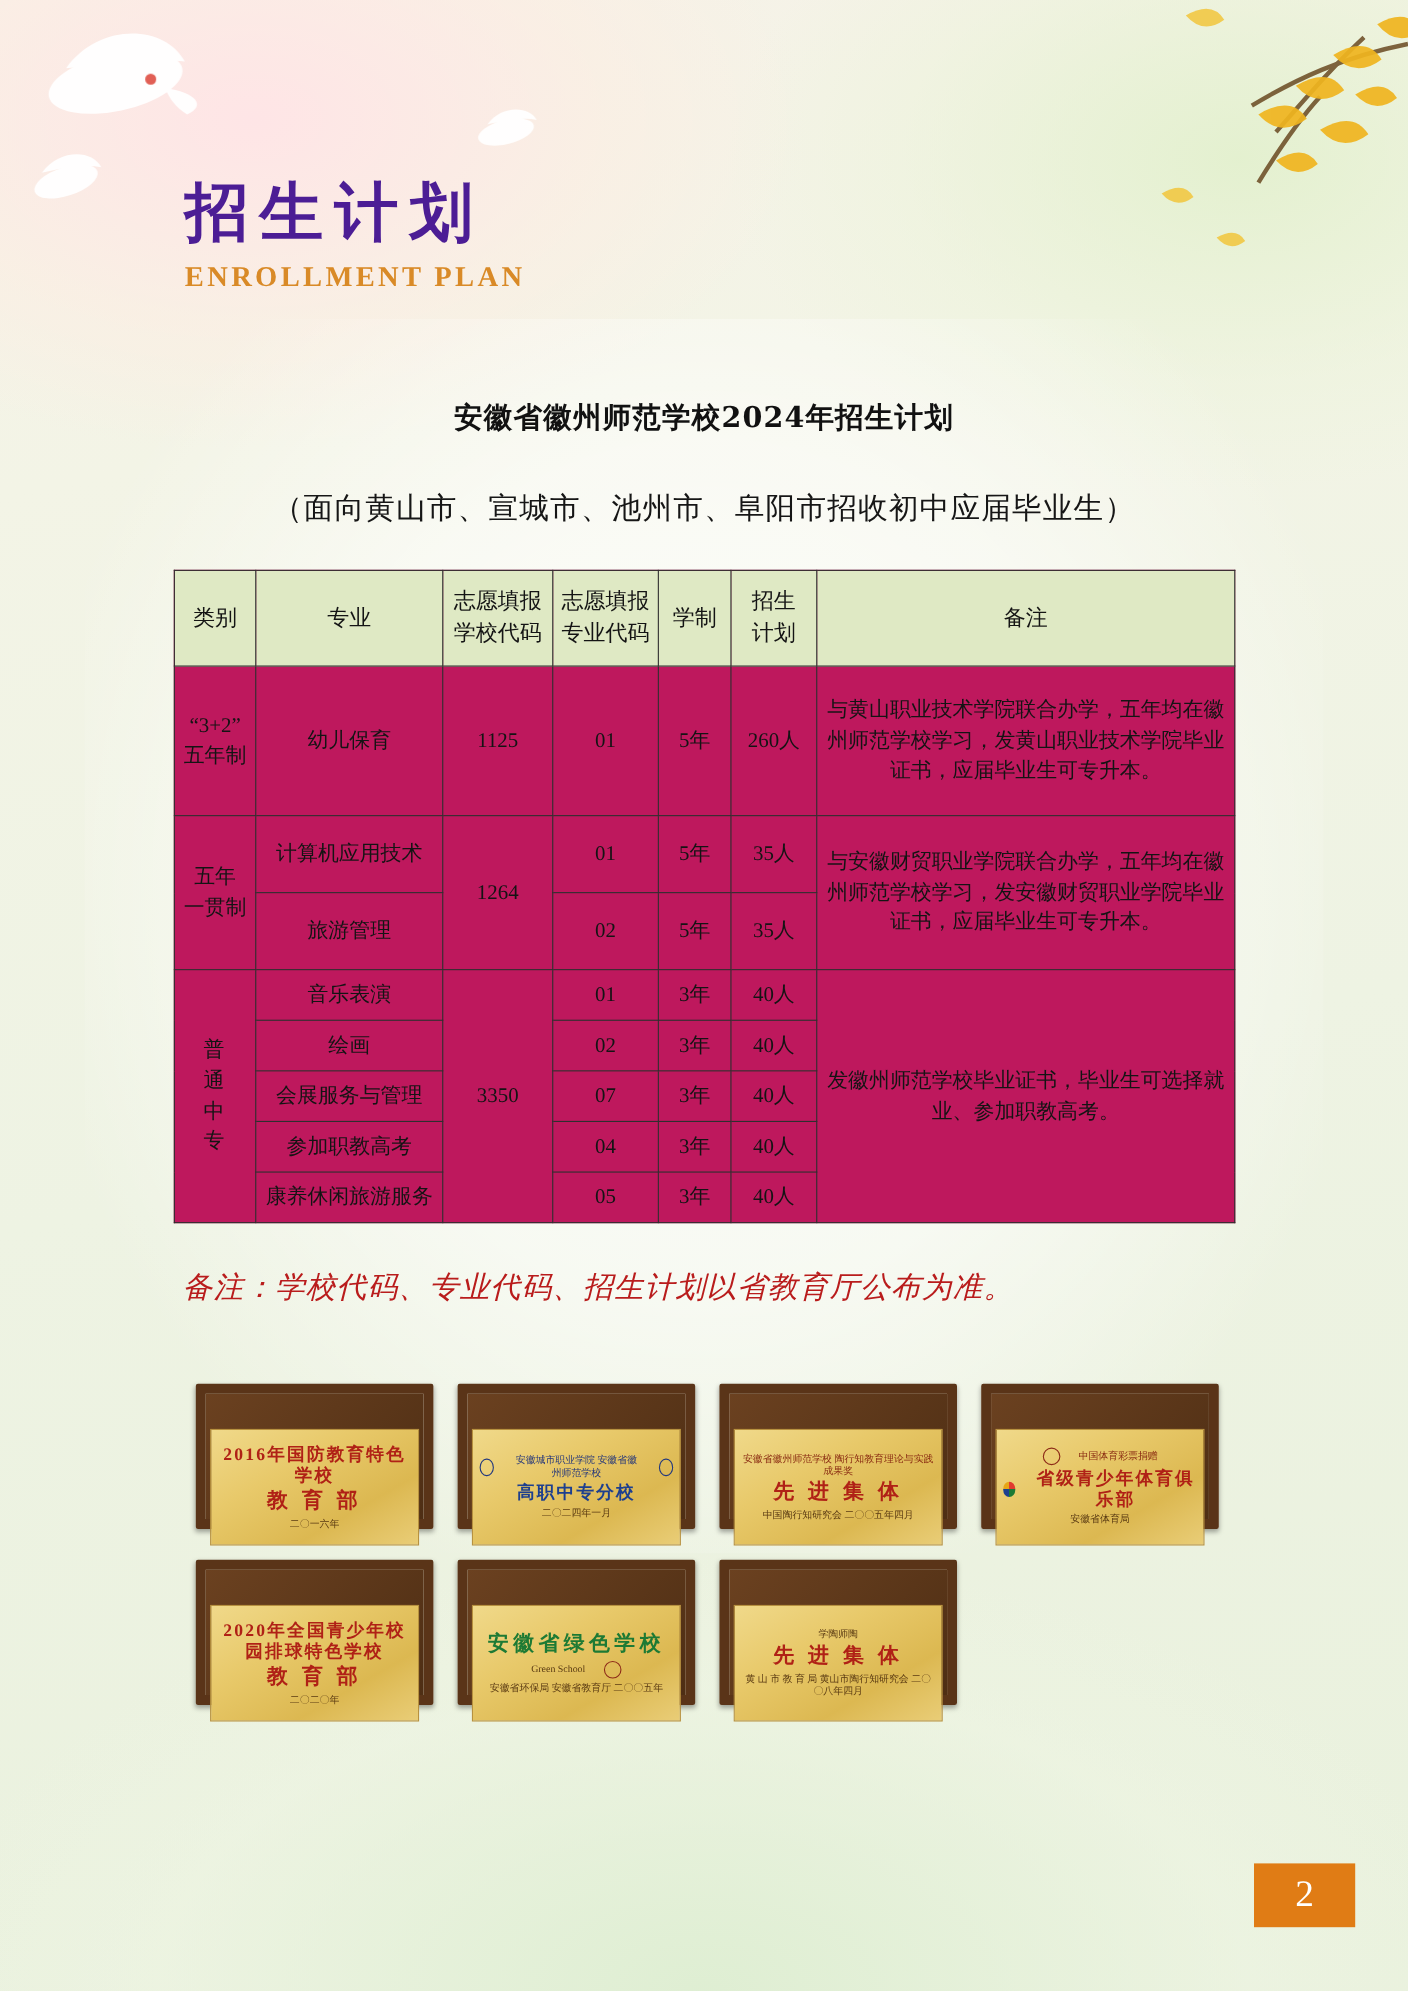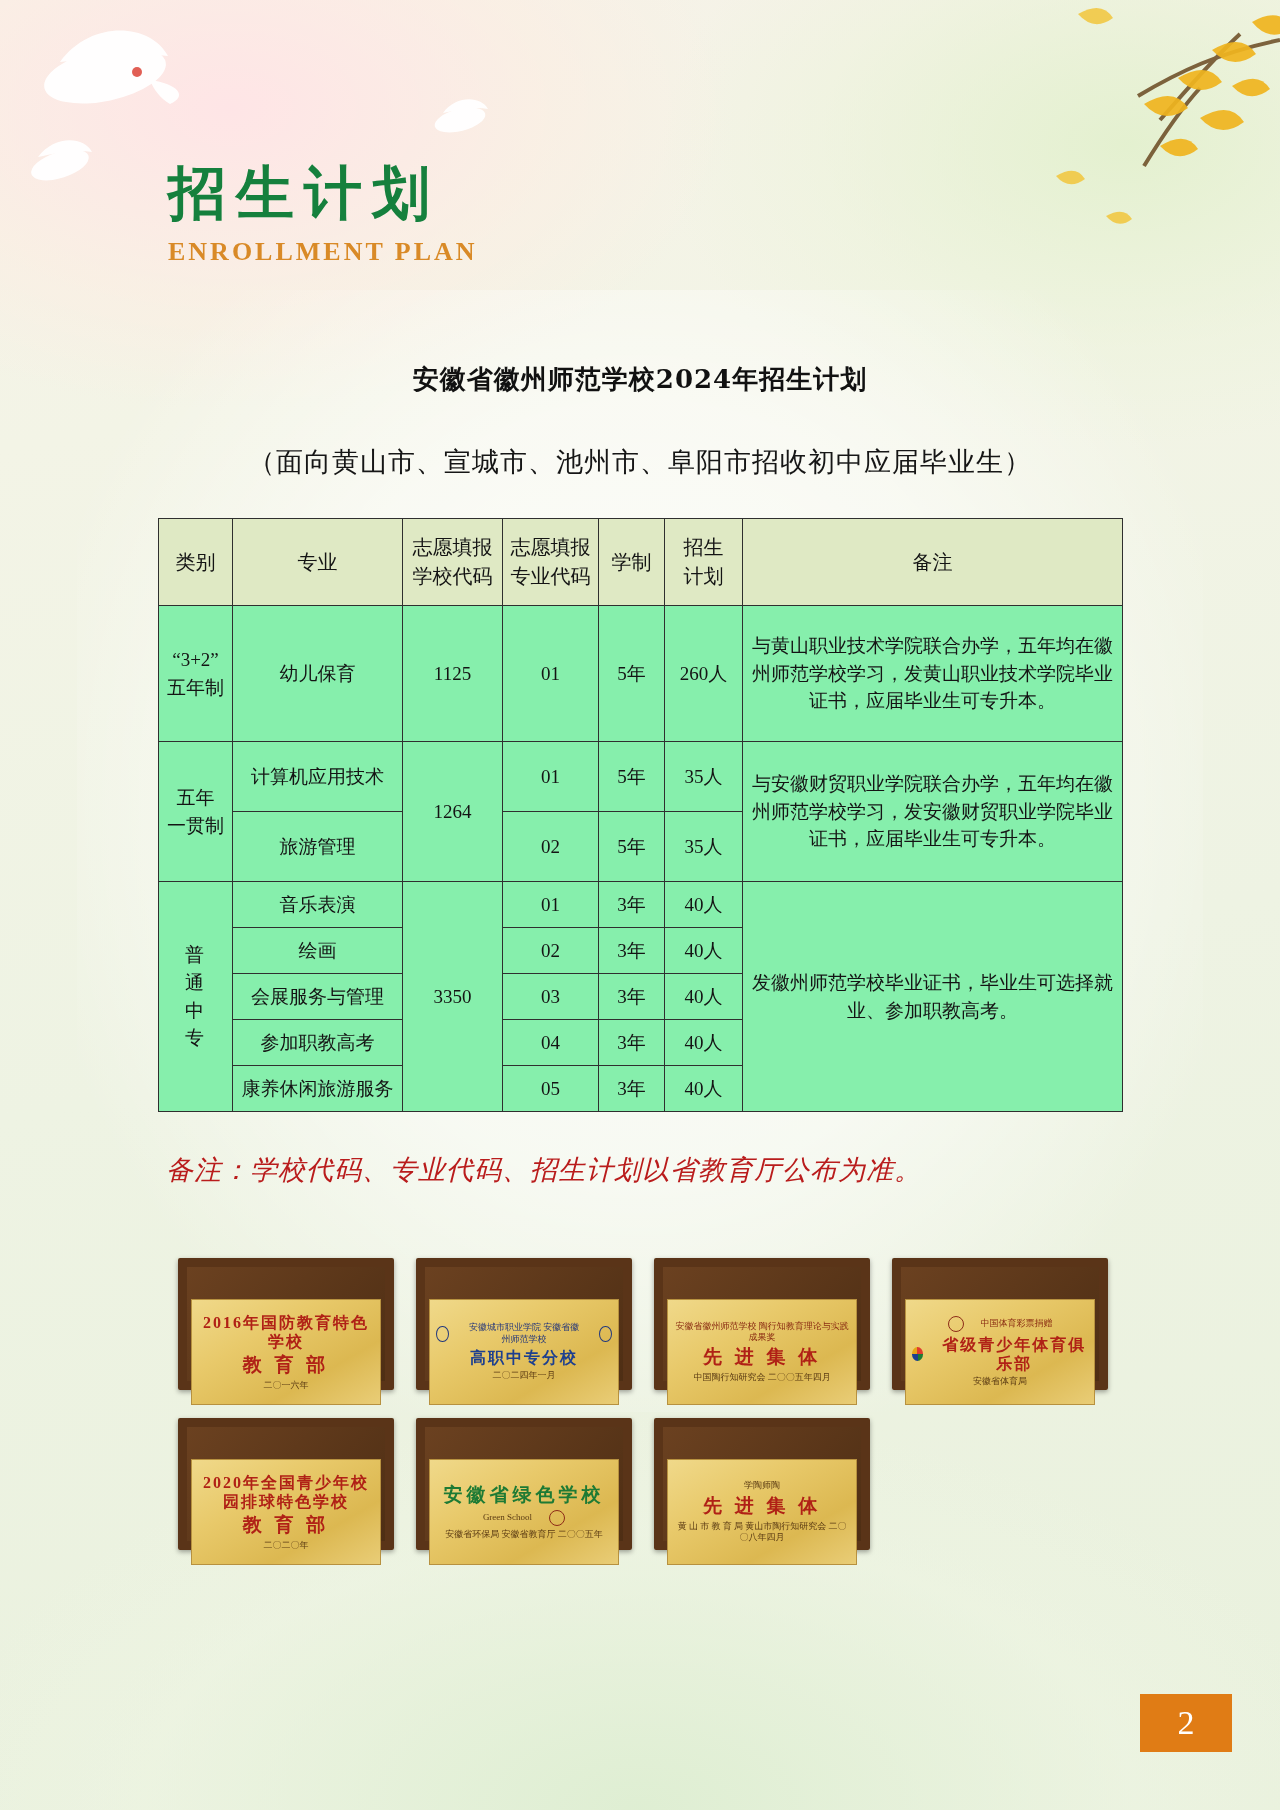--- a/index.html
+++ b/index.html
@@ -57,21 +57,21 @@
   .header {
     position: absolute;
     left: 168px;
     top: 160px;
     width: 600px;
   }
   .header-cn {
     font-family: "DejaVu Serif", serif;
     font-size: 58px;
     font-weight: bold;
-    color: #15803d;
+    color: #4c1d95;
     letter-spacing: 10px;
     line-height: 1.15;
   }
   .header-en {
     margin-top: 10px;
     font-family: "Liberation Serif", serif;
     font-size: 26px;
     font-weight: bold;
     letter-spacing: 3px;
     color: #d98a27;
@@ -104,21 +104,21 @@
   
   .table-wrap {
     position: absolute;
     left: 158px;
     top: 518px;
     width: 964px;
   }
   table.plan {
     width: 100%;
     border-collapse: collapse;
-    background: #86efac;
+    background: #be185d;
     table-layout: fixed;
   }
   table.plan td, table.plan th {
     border: 1px solid #2f2f2f;
     text-align: center;
     vertical-align: middle;
     font-size: 19px;
     color: #141414;
     padding: 4px 2px;
     line-height: 1.45;
@@ -388,21 +388,21 @@
         <td class="remark" rowspan="5">发徽州师范学校毕业证书，毕业生可选择就业、参加职教高考。</td>
       </tr>
       <tr class="r-h3">
         <td>绘画</td>
         <td>02</td>
         <td>3年</td>
         <td>40人</td>
       </tr>
       <tr class="r-h3">
         <td>会展服务与管理</td>
-        <td>03</td>
+        <td>07</td>
         <td>3年</td>
         <td>40人</td>
       </tr>
       <tr class="r-h3">
         <td>参加职教高考</td>
         <td>04</td>
         <td>3年</td>
         <td>40人</td>
       </tr>
       <tr class="r-h3">

